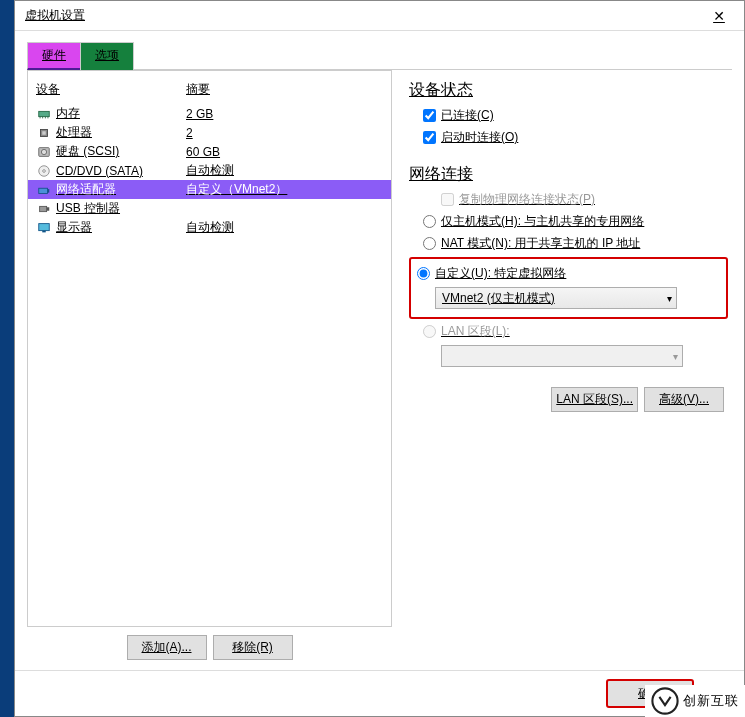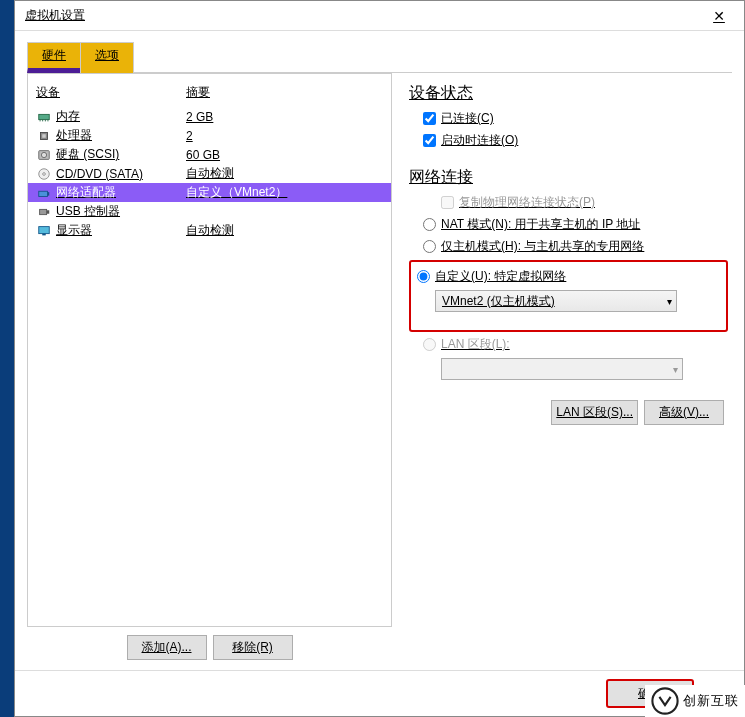--- a/index.html
+++ b/index.html
@@ -8,22 +8,22 @@
 .bg-strip { position: absolute; left: 0; top: 0; width: 14px; height: 100%; background: #0a3d7a; z-index: 0; }
 
 .dialog { position: absolute; left: 14px; top: 0; right: 0; bottom: 0; background: #fff; border: 1px solid #888; z-index: 1; display: flex; flex-direction: column; text-decoration: underline; }
 
 .titlebar { height: 30px; display: flex; align-items: center; padding: 0 10px; border-bottom: 1px solid #ddd; }
 .titlebar .title { flex: 1; font-size: 12px; }
 .titlebar .close { width: 30px; text-align: center; cursor: pointer; font-size: 14px; }
 
 .tabs-row { padding: 10px 12px 0 12px; }
 .tabs { display: flex; border-bottom: 1px solid #ccc; }
-.tab { padding: 4px 14px; border: 1px solid #ccc; border-bottom: none; margin-right: -1px; background: #eab308; cursor: pointer; position: relative; top: 1px; }
-.tab.active { background: #eab308; border-bottom: 5px solid #4c1d95; }
+.tab { padding: 4px 14px; border: 1px solid #ccc; border-bottom: none; margin-right: -1px; background: #15803d; cursor: pointer; position: relative; top: 1px; }
+.tab.active { background: #d946ef; border-bottom: 2px solid #4c1d95; }
 
 .content { flex: 1; display: flex; padding: 0 12px 10px 12px; gap: 13px; }
 
 .left-pane { width: 365px; display: flex; flex-direction: column; }
 .device-box { flex: 1; border: 1px solid #ccc; padding: 6px 0 0 0; display: flex; flex-direction: column; }
 .device-header { display: flex; padding: 4px 8px 6px 8px; font-size: 12px; }
 .device-header .col-device { width: 150px; }
 .device-header .col-summary { flex: 1; }
 .device-list { flex: 1; overflow: auto; }
 .device-row { display: flex; align-items: center; height: 19px; padding: 0 4px 0 8px; cursor: pointer; }
@@ -38,21 +38,21 @@
 .right-pane { flex: 1; padding: 8px 4px; }
 .group-label { font-size: 16px; margin-bottom: 6px; margin-top: 8px; }
 .group-label:first-child { margin-top: 2px; }
 .checkbox-row, .radio-row { display: flex; align-items: center; margin-bottom: 5px; padding-left: 14px; font-size: 12px; }
 .checkbox-row input, .radio-row input { margin-right: 5px; }
 .radio-row.disabled, .checkbox-row.disabled { color: #999; }
 .sub-indent { padding-left: 32px; }
 .combo { width: 242px; height: 22px; border: 1px solid #adadad; background: linear-gradient(#f5f5f5,#e8e8e8); padding: 2px 22px 2px 6px; position: relative; cursor: pointer; margin-left: 32px; margin-bottom: 6px; display: flex; align-items: center; }
 .combo .arrow { position: absolute; right: 4px; top: 50%; transform: translateY(-50%); font-size: 10px; }
 .combo.disabled { background: #f0f0f0; color: #999; }
-.red-box { border: 2px solid #d40000; border-radius: 3px; padding: 6px 6px 12px 6px; margin: 2px 0 4px 0; }
+.red-box { border: 2px solid #d40000; border-radius: 3px; padding: 6px 6px 2px 6px; margin: 2px 0 4px 0; }
 
 .right-actions { display: flex; justify-content: flex-end; gap: 6px; margin-top: 20px; padding-right: 4px; }
 
 .footer { border-top: 1px solid #ddd; padding: 8px 14px; display: flex; align-items: center; justify-content: flex-end; gap: 10px; position: relative; }
 .footer .btn-primary { border: 2px solid #d40000; border-radius: 3px; padding: 4px 30px; background: #e1e1e1; }
 .footer .cancel-text { padding-right: 2px; }
 
 .watermark { position: absolute; right: 0; bottom: 0; display: flex; align-items: center; gap: 4px; background: #fff; padding: 2px 6px; z-index: 5; }
 .watermark .logo { width: 28px; height: 28px; }
 .watermark .txt { font-size: 13px; letter-spacing: 1px; }
@@ -178,26 +178,26 @@
 
       <div class="group-label" style="margin-top:18px">网络连接</div>
 
       <label class="checkbox-row disabled sub-indent">
         <input type="checkbox" disabled="" style="">
         <span>复制物理网络连接状态(P)</span>
       </label>
 
       <label class="radio-row">
         <input type="radio" name="net" style="">
-        <span>NAT 模式(N): 用于共享主机的 IP 地址</span>
+        <span>仅主机模式(H): 与主机共享的专用网络</span>
       </label>
 
       <label class="radio-row">
         <input type="radio" name="net" style="">
-        <span>仅主机模式(H): 与主机共享的专用网络</span>
+        <span>NAT 模式(N): 用于共享主机的 IP 地址</span>
       </label>
 
       <div class="red-box">
         <label class="radio-row" style="padding-left:0">
           <input type="radio" name="net" checked="" style="">
           <span>自定义(U): 特定虚拟网络</span>
         </label>
         <div class="combo" style="margin-left:18px">
           <span>VMnet2 (仅主机模式)</span>
           <span class="arrow">▾</span>

